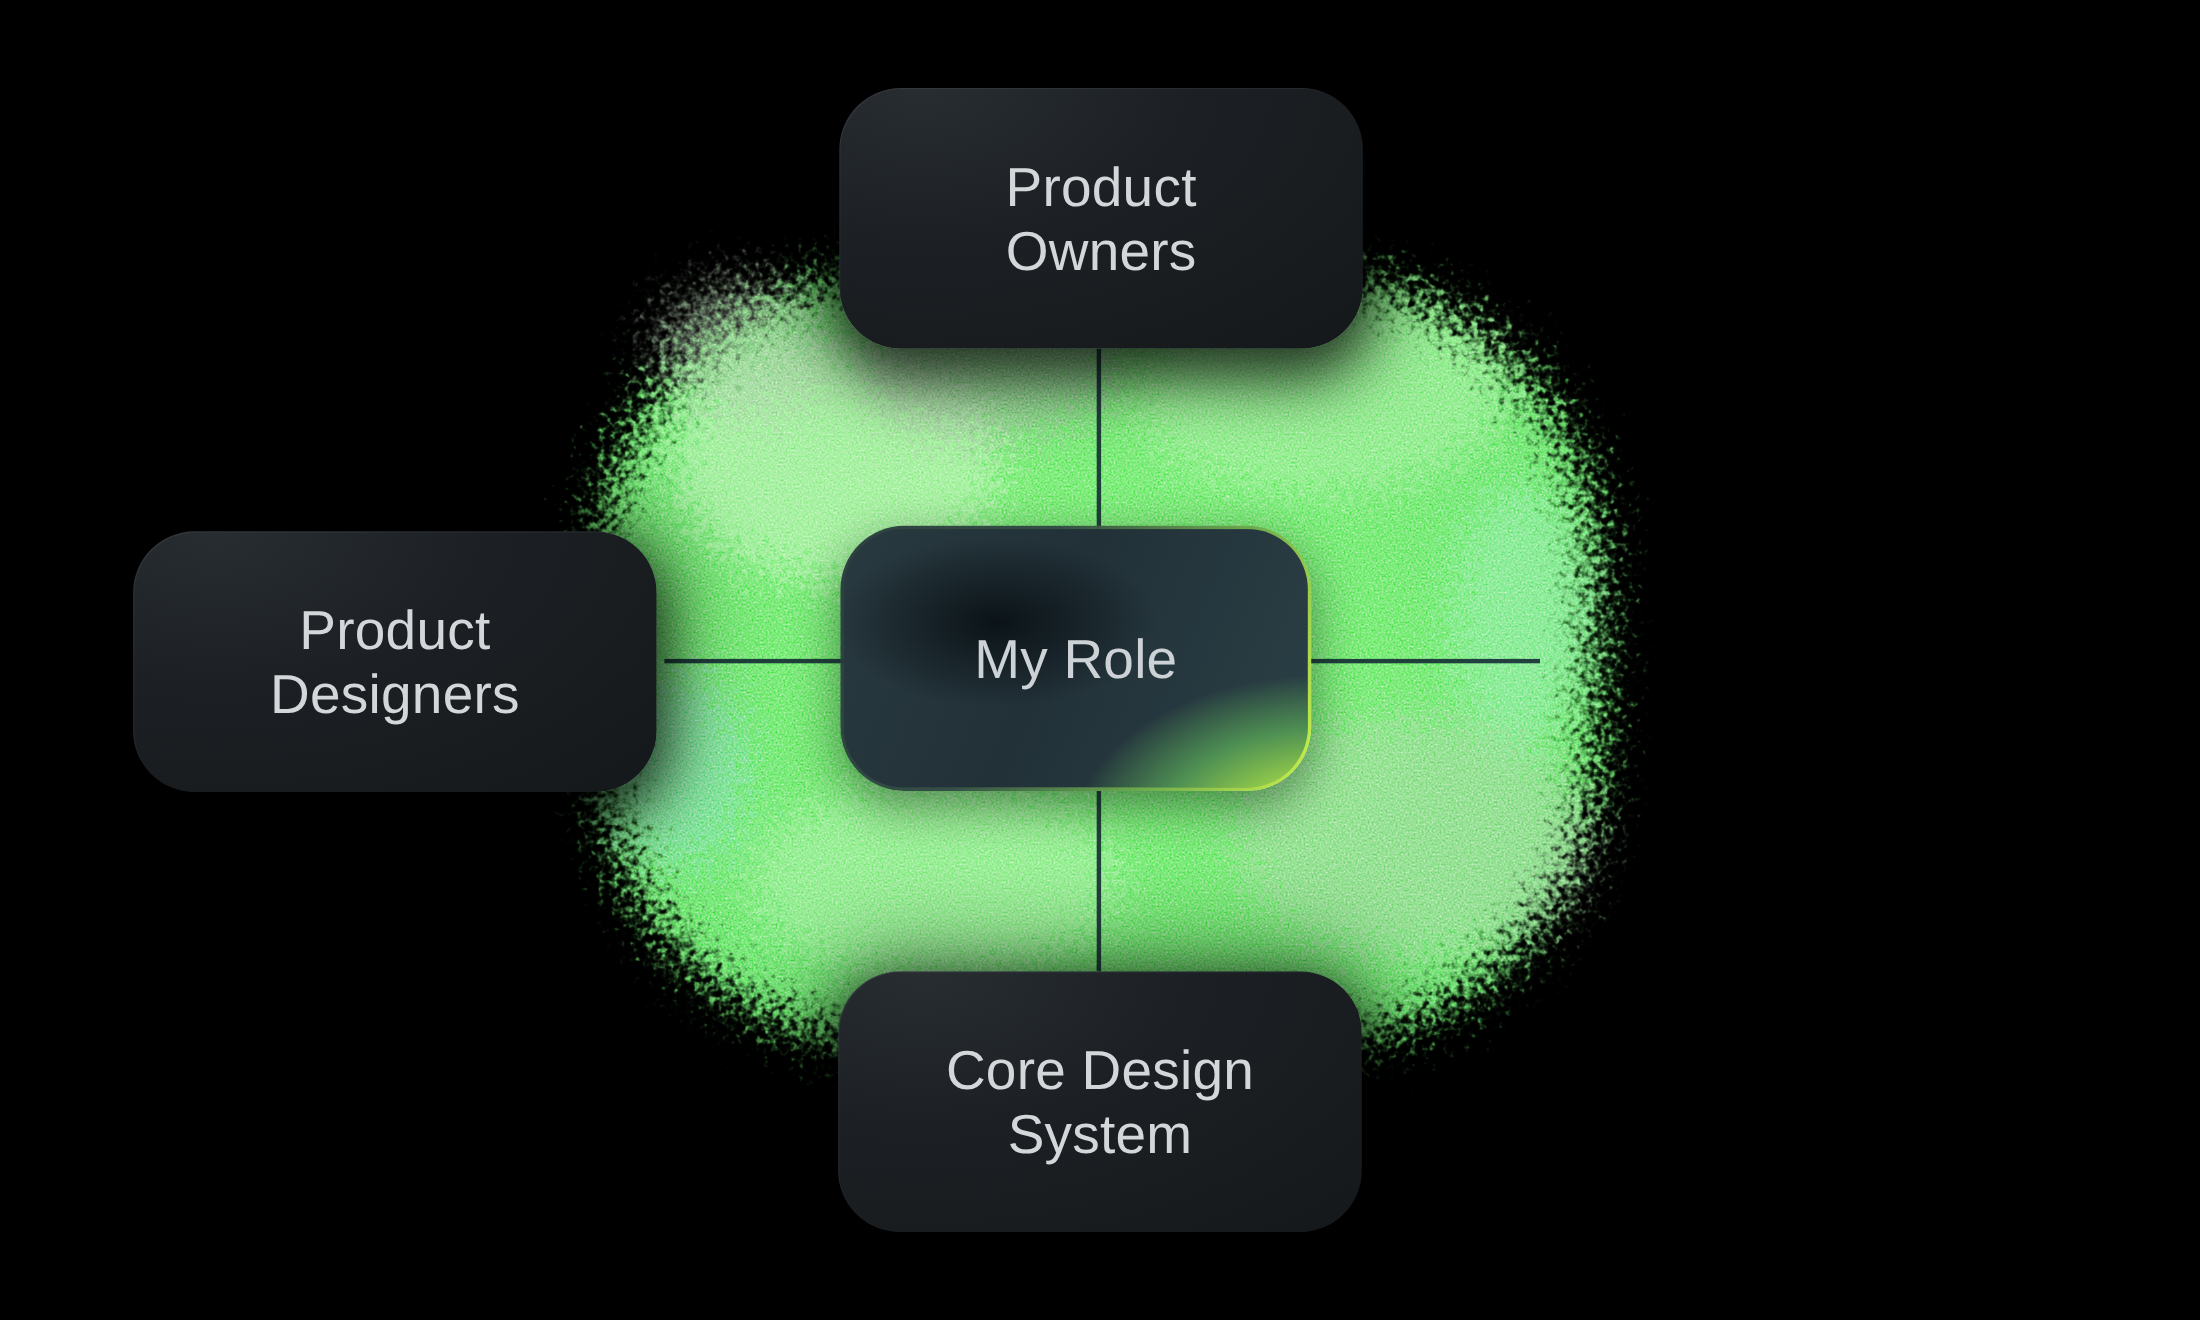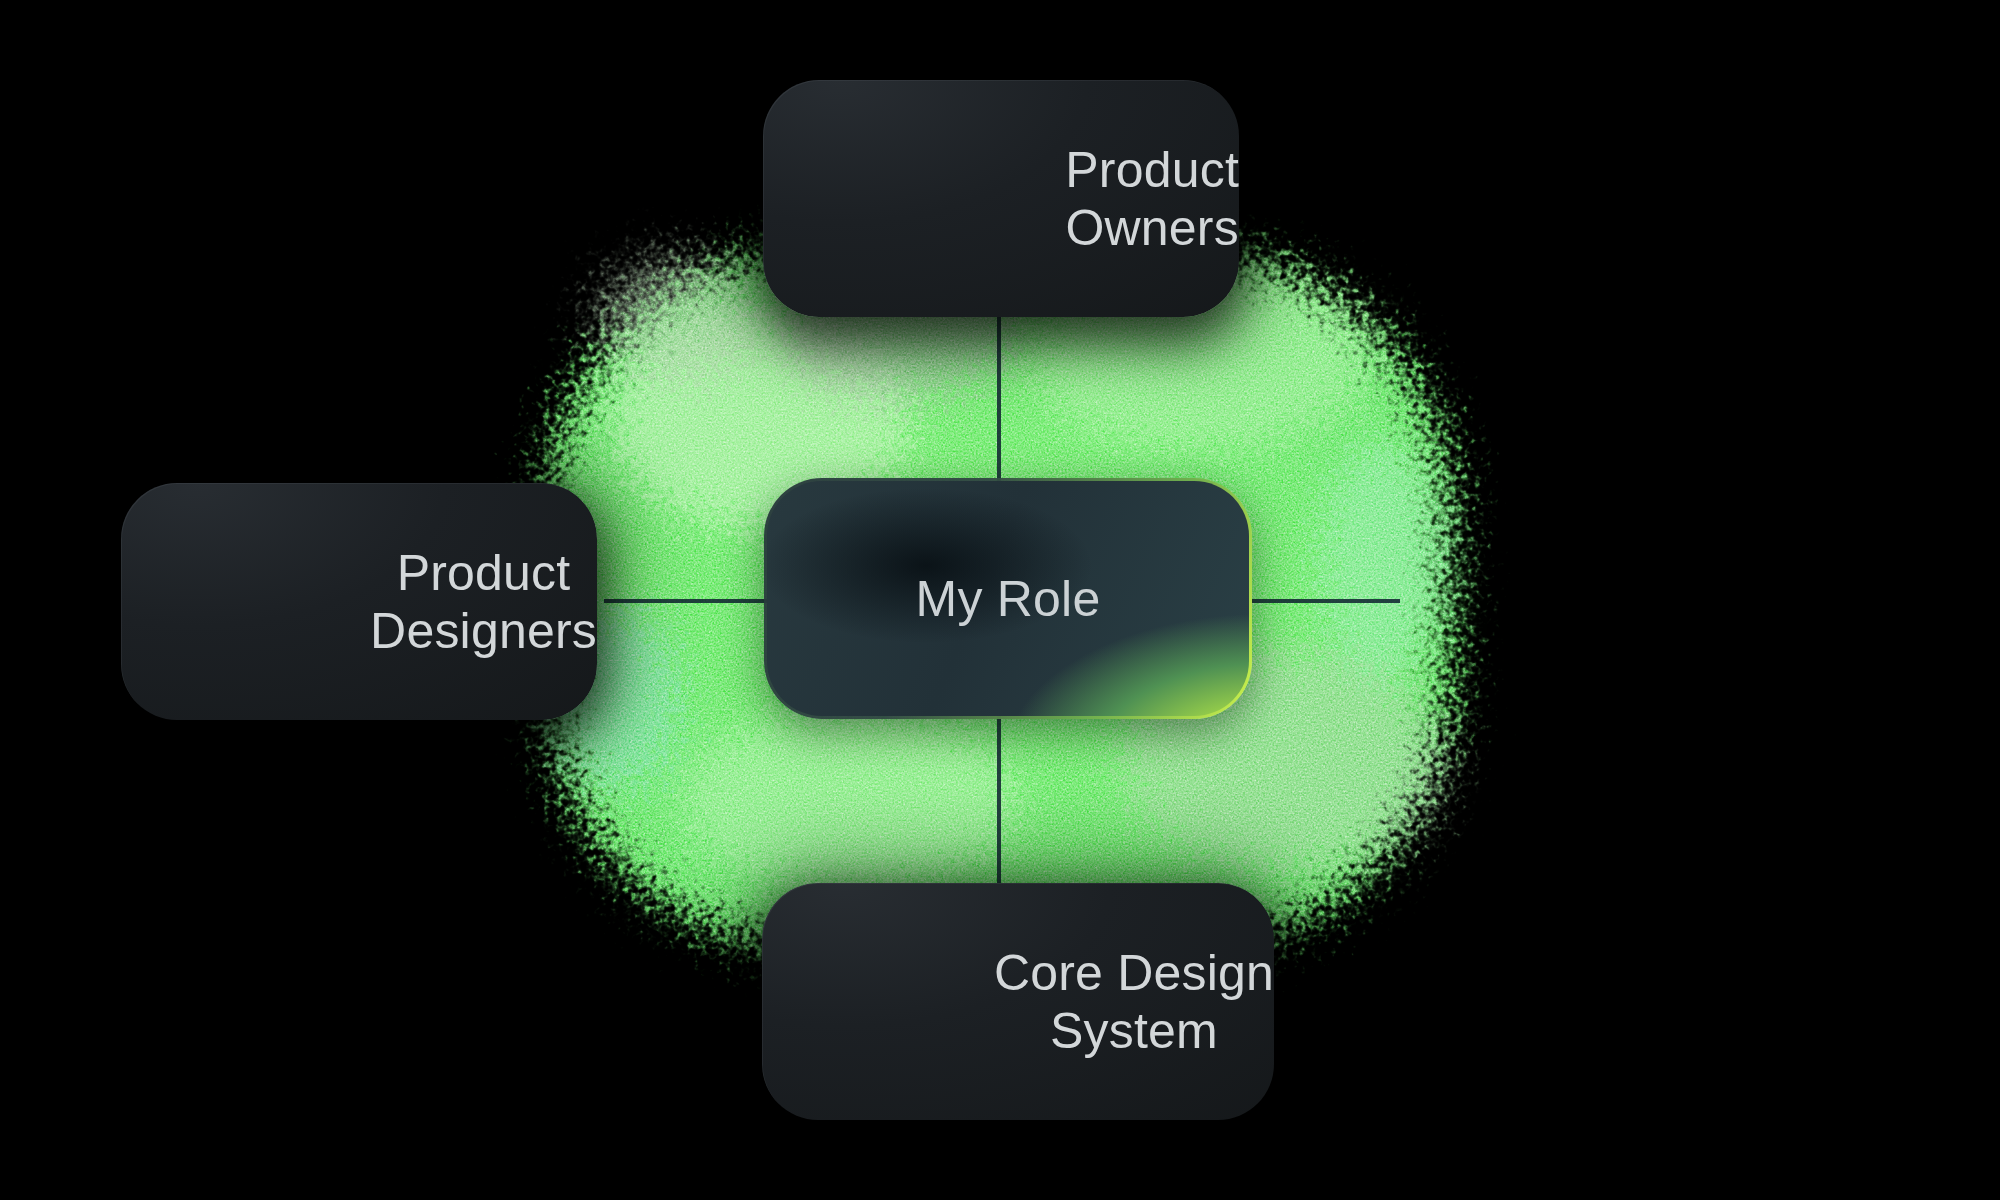--- a/index.html
+++ b/index.html
@@ -29,48 +29,48 @@
   
   .connector { position: absolute; background: rgba(18, 40, 50, 0.88); }
   .connector-h { left: 604px; top: 599px; width: 796px; height: 4px; }
   .connector-v { left: 997px; top: 317px; width: 4px; height: 566px; }
 
   
   .card {
     position: absolute;
     width: 476px; height: 237px;
     border-radius: 56px;
-    display: flex; align-items: center; justify-content: flex-end;
+    display: flex; align-items: center; justify-content: center;
     text-align: center;
     background:
       radial-gradient(130% 150% at 16% 0%, #282d32 0%, #1c2024 40%, #141719 100%);
     box-shadow:
       0 18px 48px 8px rgba(0,0,0,0.66),
       0 0 80px 18px rgba(0,0,0,0.38),
       inset 1px 1px 0 rgba(150,160,170,0.10);
   }
   .node-top    { left: 763px; top: 80px;  }
   .node-left   { left: 121px; top: 483px; }
   .node-right  { left: 1400px; top: 483px; }
-  .node-bottom { left: 762px; top: 883px; padding-left: 36px; }
+  .node-bottom { left: 762px; top: 883px; }
 
   .label {
     color: #d3d7d9;
     font-size: 50px;
     line-height: 58px;
     font-weight: 400;
     letter-spacing: 0.2px;
     white-space: pre-line;
   }
 
   
   .center-card-border {
     position: absolute;
     left: 764px; top: 478px;
-    width: 488px; height: 241px;
+    width: 428px; height: 241px;
     border-radius: 58px;
     padding: 3px;
     box-sizing: border-box;
     background: linear-gradient(113deg,
       rgba(38,54,58,0.95) 0%,
       rgba(48,70,66,0.95) 38%,
       #6fae4e 72%,
       #cdf24c 100%);
     box-shadow: 0 14px 44px rgba(0, 12, 4, 0.45);
   }

